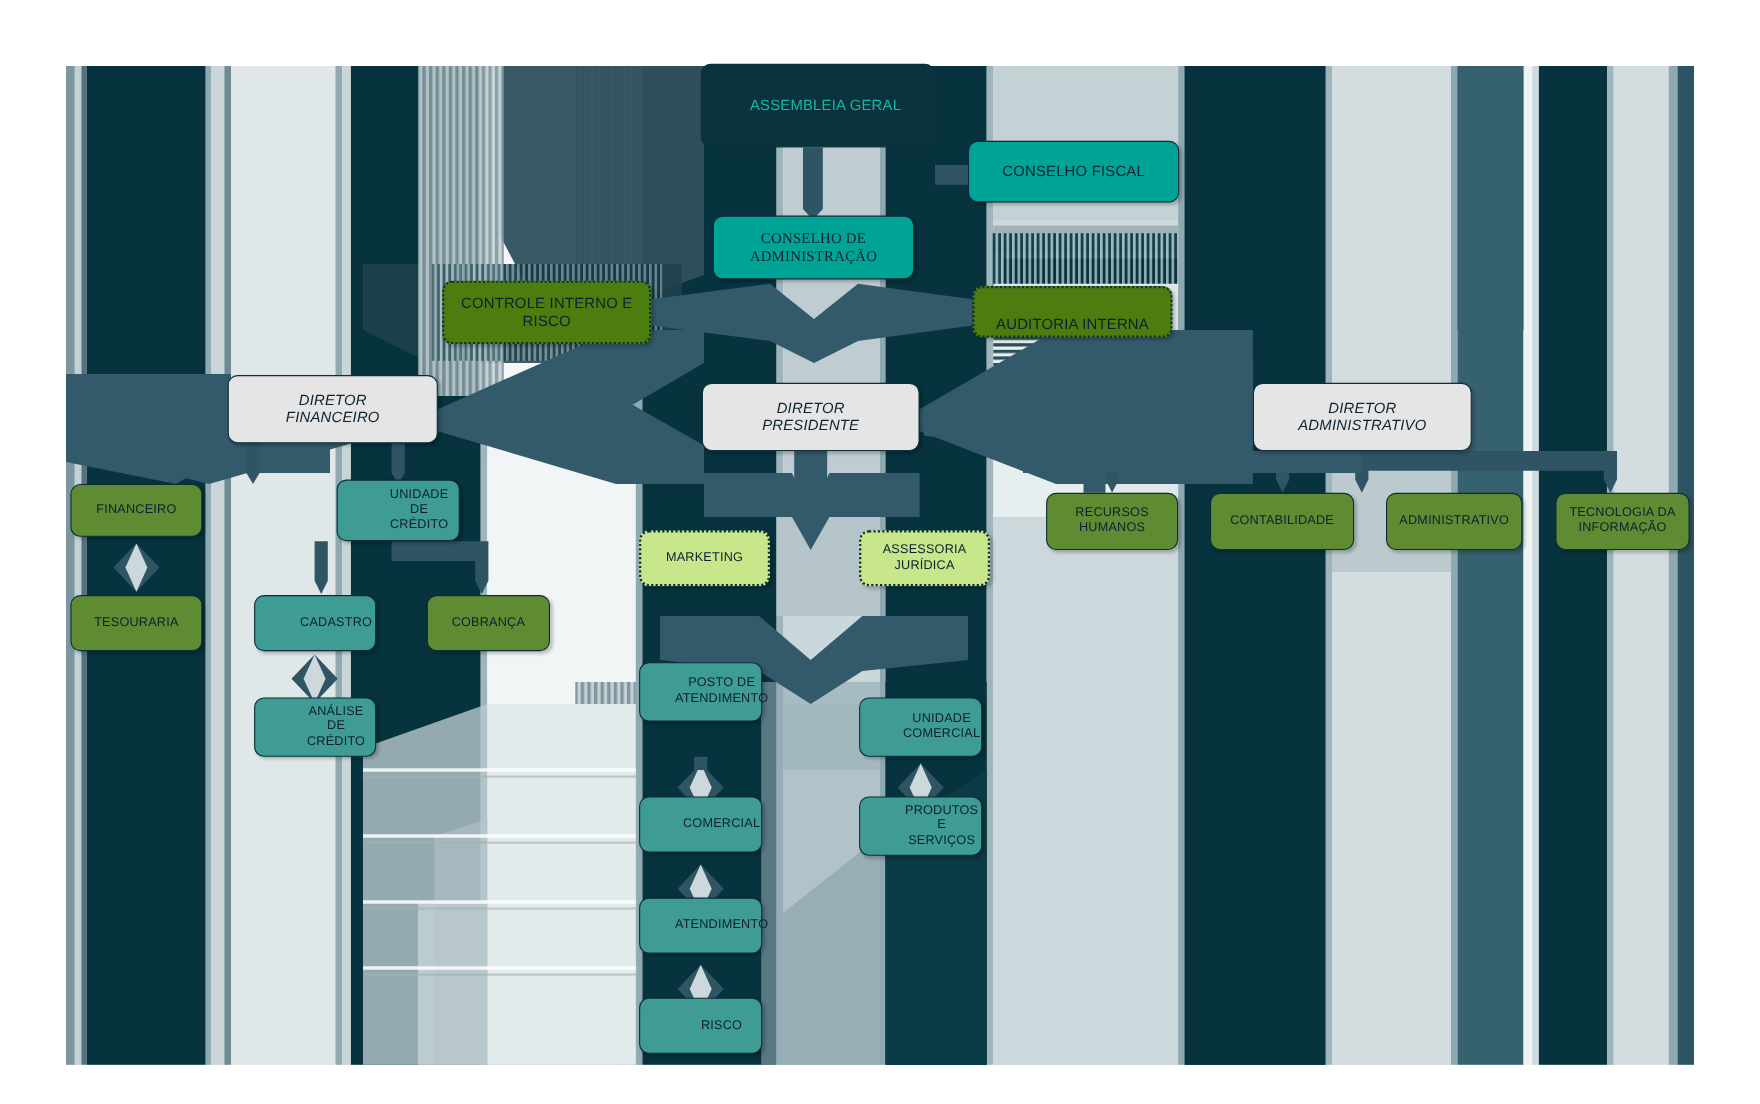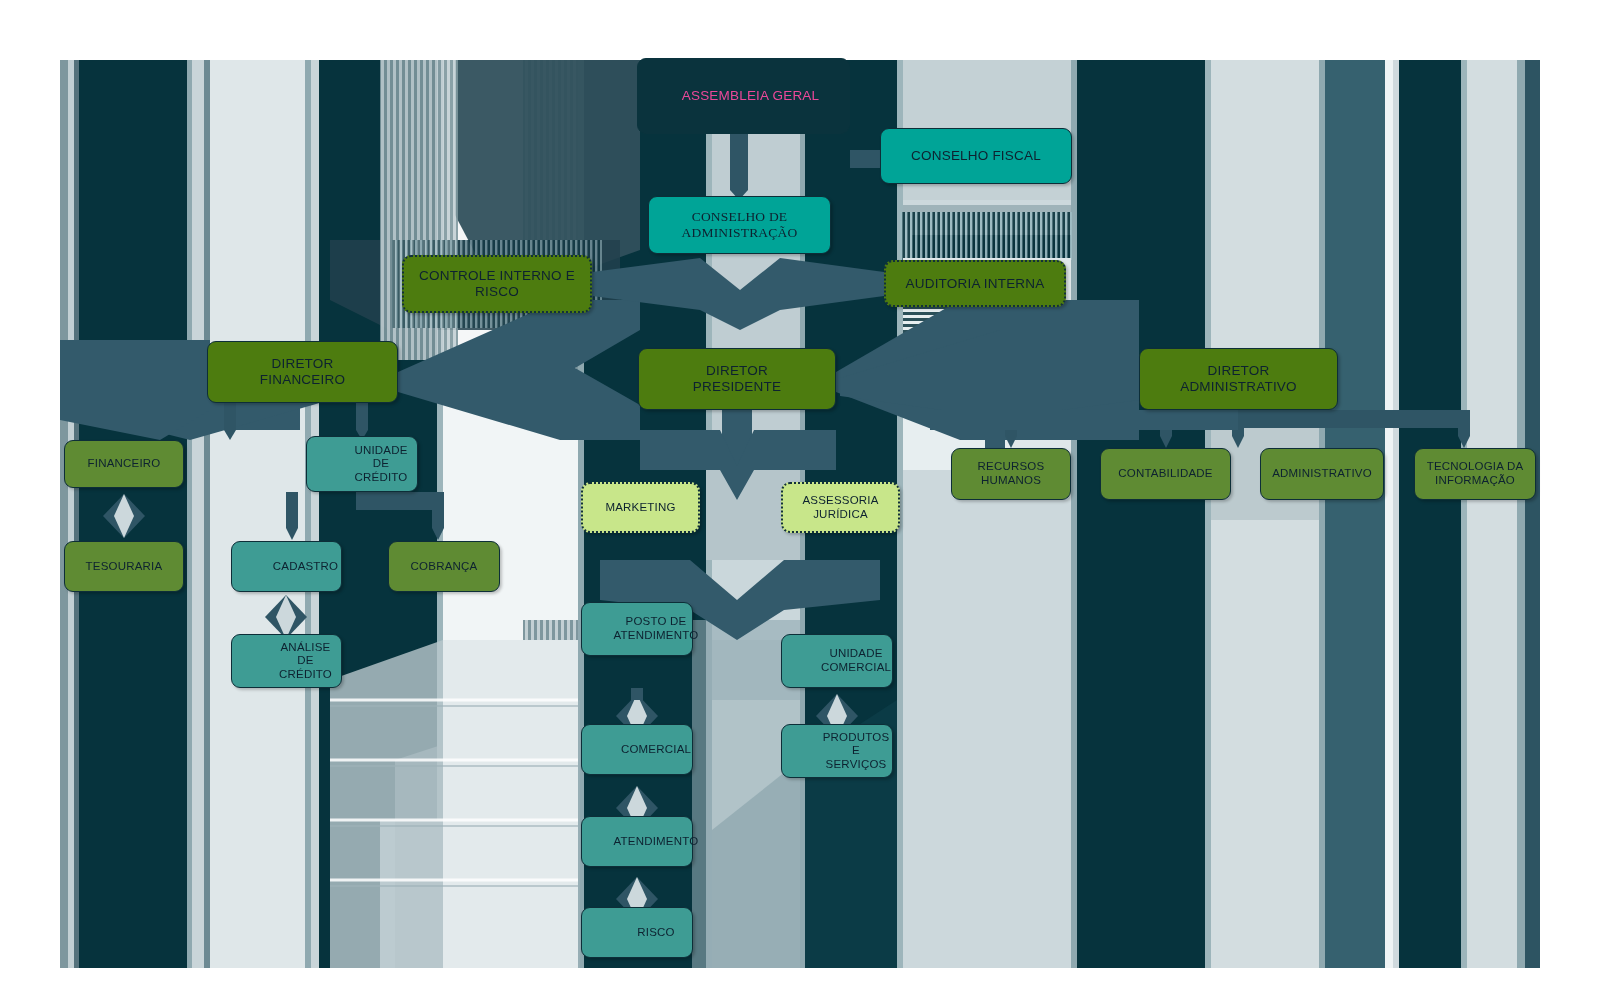--- a/index.html
+++ b/index.html
@@ -31,24 +31,24 @@
     font-size:13.5px;
     line-height:1.18;
     letter-spacing:.2px;
     padding:2px 6px;
     box-shadow:2px 2px 3px rgba(0,0,0,.22);
     z-index:6;
   }
   .node span{display:block;pointer-events:none;}
 
   
-  .n-navy   {background:#0a333d;color:#ec4899;border-color:#0a333d;box-shadow:none;padding-left:20px;}
+  .n-navy   {background:#0a333d;color:#14b8a6;border-color:#0a333d;box-shadow:none;padding-left:20px;}
   .n-teal   {background:#00a497;border-color:#0d2e38;}
   .n-ltteal {background:#4d7c0f;border-color:#12303a;border-style:dotted;border-width:2px;}
-  .n-green  {background:#4d7c0f;border-color:#0d2e38;}
+  .n-green  {background:#e5e5e5;border-color:#0d2e38;font-style:italic;}
   .n-olive  {background:#5f8b33;border-color:#0d2e38;}
   .n-mteal  {background:#3e9c94;border-color:#0d2e38;padding-left:44px;}
   .n-ltgreen{background:#c8e68a;border-color:#12303a;border-style:dotted;border-width:2px;}
 
   .fs-sm{font-size:11.5px;}
 </style>
 </head>
 <body>
 
 <div id="canvas">
@@ -228,21 +228,21 @@
       </div>
       <div class="node n-teal" style="left: 880px; top: 128px; width: 192px; height: 56px;">
         <span>CONSELHO FISCAL</span>
       </div>
       <div class="node n-teal" style="left: 648px; top: 196px; width: 183px; height: 58px; font-family: Liberation Serif, serif;">
         <span>CONSELHO DE<br>ADMINISTRAÇÃO</span>
       </div>
       <div class="node n-ltteal" style="left: 402px; top: 255px; width: 190px; height: 58px;">
         <span>CONTROLE INTERNO E<br>RISCO</span>
       </div>
-      <div class="node n-ltteal" style="left: 884px; top: 260px; width: 182px; height: 47px;">
+      <div class="node n-ltteal" style="left: 884px; top: 260px; width: 182px; height: 47px; align-items: flex-end;">
         <span>AUDITORIA INTERNA</span>
       </div>
       <div class="node n-green" style="left: 207px; top: 341px; width: 191px; height: 62px;">
         <span>DIRETOR<br>FINANCEIRO</span>
       </div>
       <div class="node n-green" style="left: 638px; top: 348px; width: 198px; height: 62px;">
         <span>DIRETOR<br>PRESIDENTE</span>
       </div>
       <div class="node n-green" style="left: 1139px; top: 348px; width: 199px; height: 62px;">
         <span>DIRETOR<br>ADMINISTRATIVO</span>

